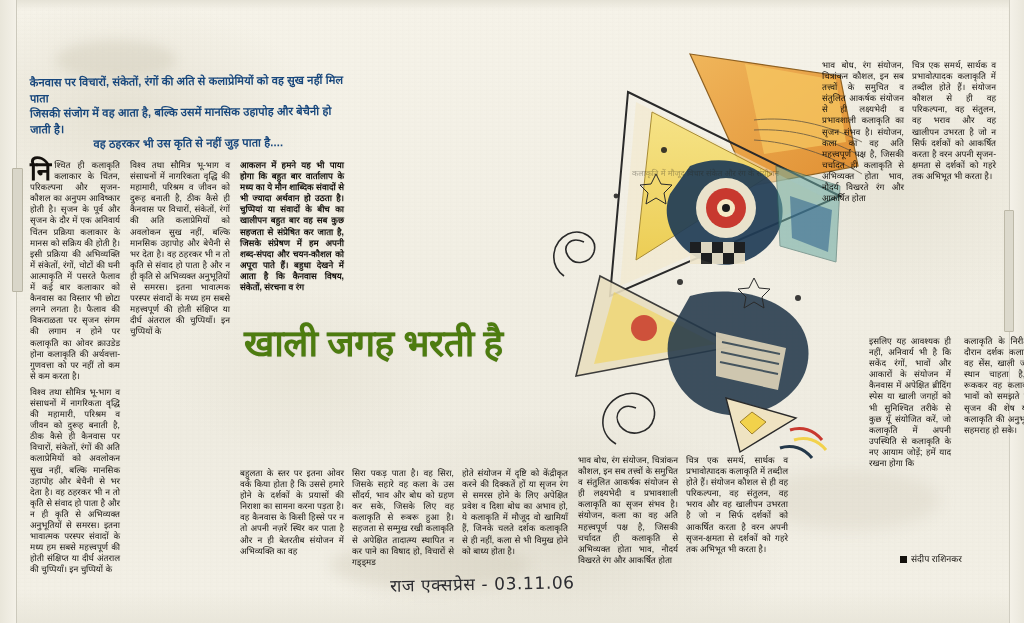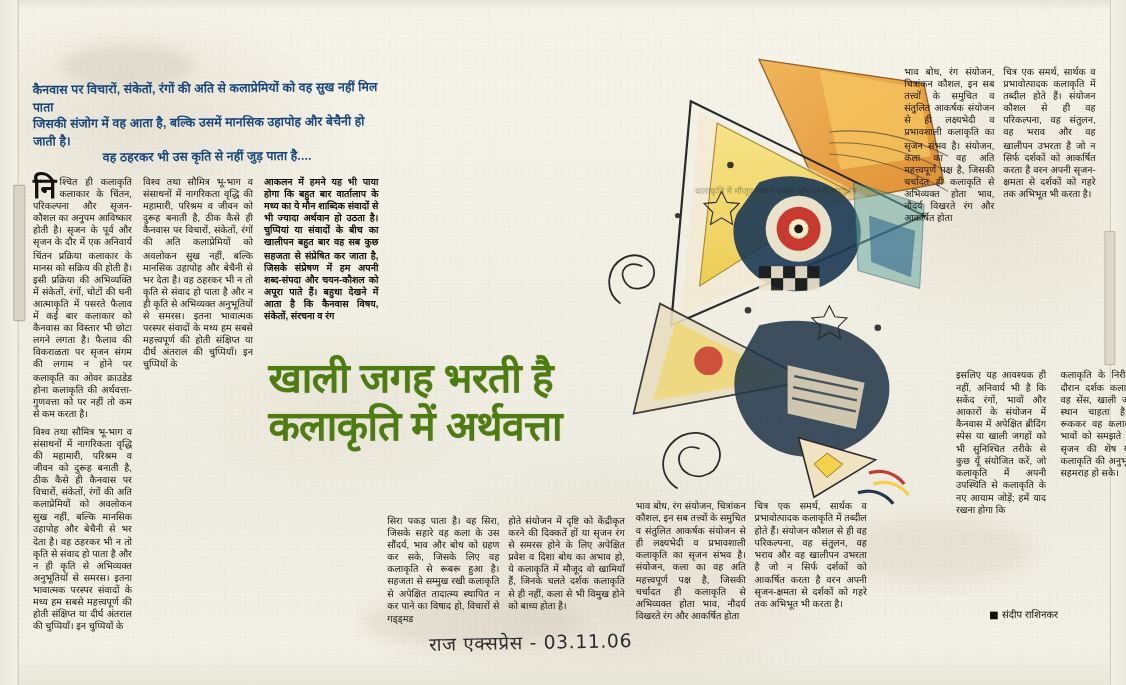--- a/index.html
+++ b/index.html
@@ -239,21 +239,20 @@
   </div>
 
   <div class="col" id="col3">
     <p>
       <span>आकलन में हमने यह भी पाया होगा कि बहुत बार वार्तालाप के मध्य का ये मौन शाब्दिक संवादों से भी ज्यादा अर्थवान हो उठता है। चुप्पियां या संवादों के बीच का खालीपन बहुत बार वह सब कुछ सहजता से संप्रेषित कर जाता है, जिसके संप्रेषण में हम अपनी शब्द-संपदा और चयन-कौशल को अपूरा पाते हैं। बहुधा देखने में आता है कि कैनवास विषय, संकेतों, संरचना व रंग</span>
     </p>
   </div>
 
   <div class="headline">
     <div>खाली जगह भरती है</div>
-    <div>कलाकृति में अर्थवत्ता</div>
   </div>
 
   <div class="art">
     <svg width="330" height="420" viewBox="0 0 330 420" xmlns="http://www.w3.org/2000/svg">
       <defs>
         <linearGradient id="gOr" x1="0" y1="0" x2="1" y2="1">
           <stop offset="0%" stop-color="#f0b354"></stop>
           <stop offset="100%" stop-color="#e08a2a"></stop>
         </linearGradient>
         <linearGradient id="gYe" x1="0" y1="0" x2="0" y2="1">
@@ -330,20 +329,23 @@
       <path d="M214 232 l5 10 11 1 -8 8 2 11 -10 -6 -10 6 2 -11 -8 -8 11 -1 z" fill="none" stroke="#2a2a2a" stroke-width="1"></path>
 
       <path d="M250 384 C262 380 274 384 282 394" fill="none" stroke="#c8392f" stroke-width="3"></path>
       <path d="M254 394 C266 390 278 394 286 404" fill="none" stroke="#f2d24b" stroke-width="3"></path>
       <path d="M240 402 C252 398 264 402 272 412" fill="none" stroke="#23384a" stroke-width="3"></path>
     </svg>
   </div>
 
   <div class="art-ghost">कलाकृति में मौजूद विचार संकेत और रंग के संयोजन</div>
 
+  <div class="col" id="col-b1">
+    <p><span>बहुलता के स्तर पर इतना ओवर वर्क किया होता है कि उससे हमारे होने के दर्शकों के प्रयासों की निराशा का सामना करना पड़ता है। वह कैनवास के किसी हिस्से पर न तो अपनी नज़रें स्थिर कर पाता है और न ही बेतरतीब संयोजन में अभिव्यक्ति का वह</span></p>
+  </div>
   <div class="col" id="col-b3">
     <p><span>होते संयोजन में दृष्टि को केंद्रीकृत करने की दिक्कतें हों या सृजन रंग से समरस होने के लिए अपेक्षित प्रवेश व दिशा बोध का अभाव हो, ये कलाकृति में मौजूद वो खामियाँ हैं, जिनके चलते दर्शक कलाकृति से ही नहीं, कला से भी विमुख होने को बाध्य होता है।</span></p>
   </div>
   <div class="col" id="col-b2">
     <p><span>सिरा पकड़ पाता है। वह सिरा, जिसके सहारे वह कला के उस सौंदर्य, भाव और बोध को ग्रहण कर सके, जिसके लिए वह कलाकृति से रूबरू हुआ है। सहजता से सम्मुख रखी कलाकृति से अपेक्षित तादात्म्य स्थापित न कर पाने का विषाद हो, विचारों से गड्ड्मड</span></p>
   </div>
   <div class="col" id="col-b4">
     <p><span>भाव बोध, रंग संयोजन, चित्रांकन कौशल, इन सब तत्त्वों के समुचित व संतुलित आकर्षक संयोजन से ही लक्ष्यभेदी व प्रभावशाली कलाकृति का सृजन संभव है। संयोजन, कला का वह अति महत्त्वपूर्ण पक्ष है, जिसकी चर्चादत ही कलाकृति से अभिव्यक्त होता भाव, नौदर्य विखरते रंग और आकर्षित होता</span></p>
   </div>
   <div class="col" id="col-b5">

